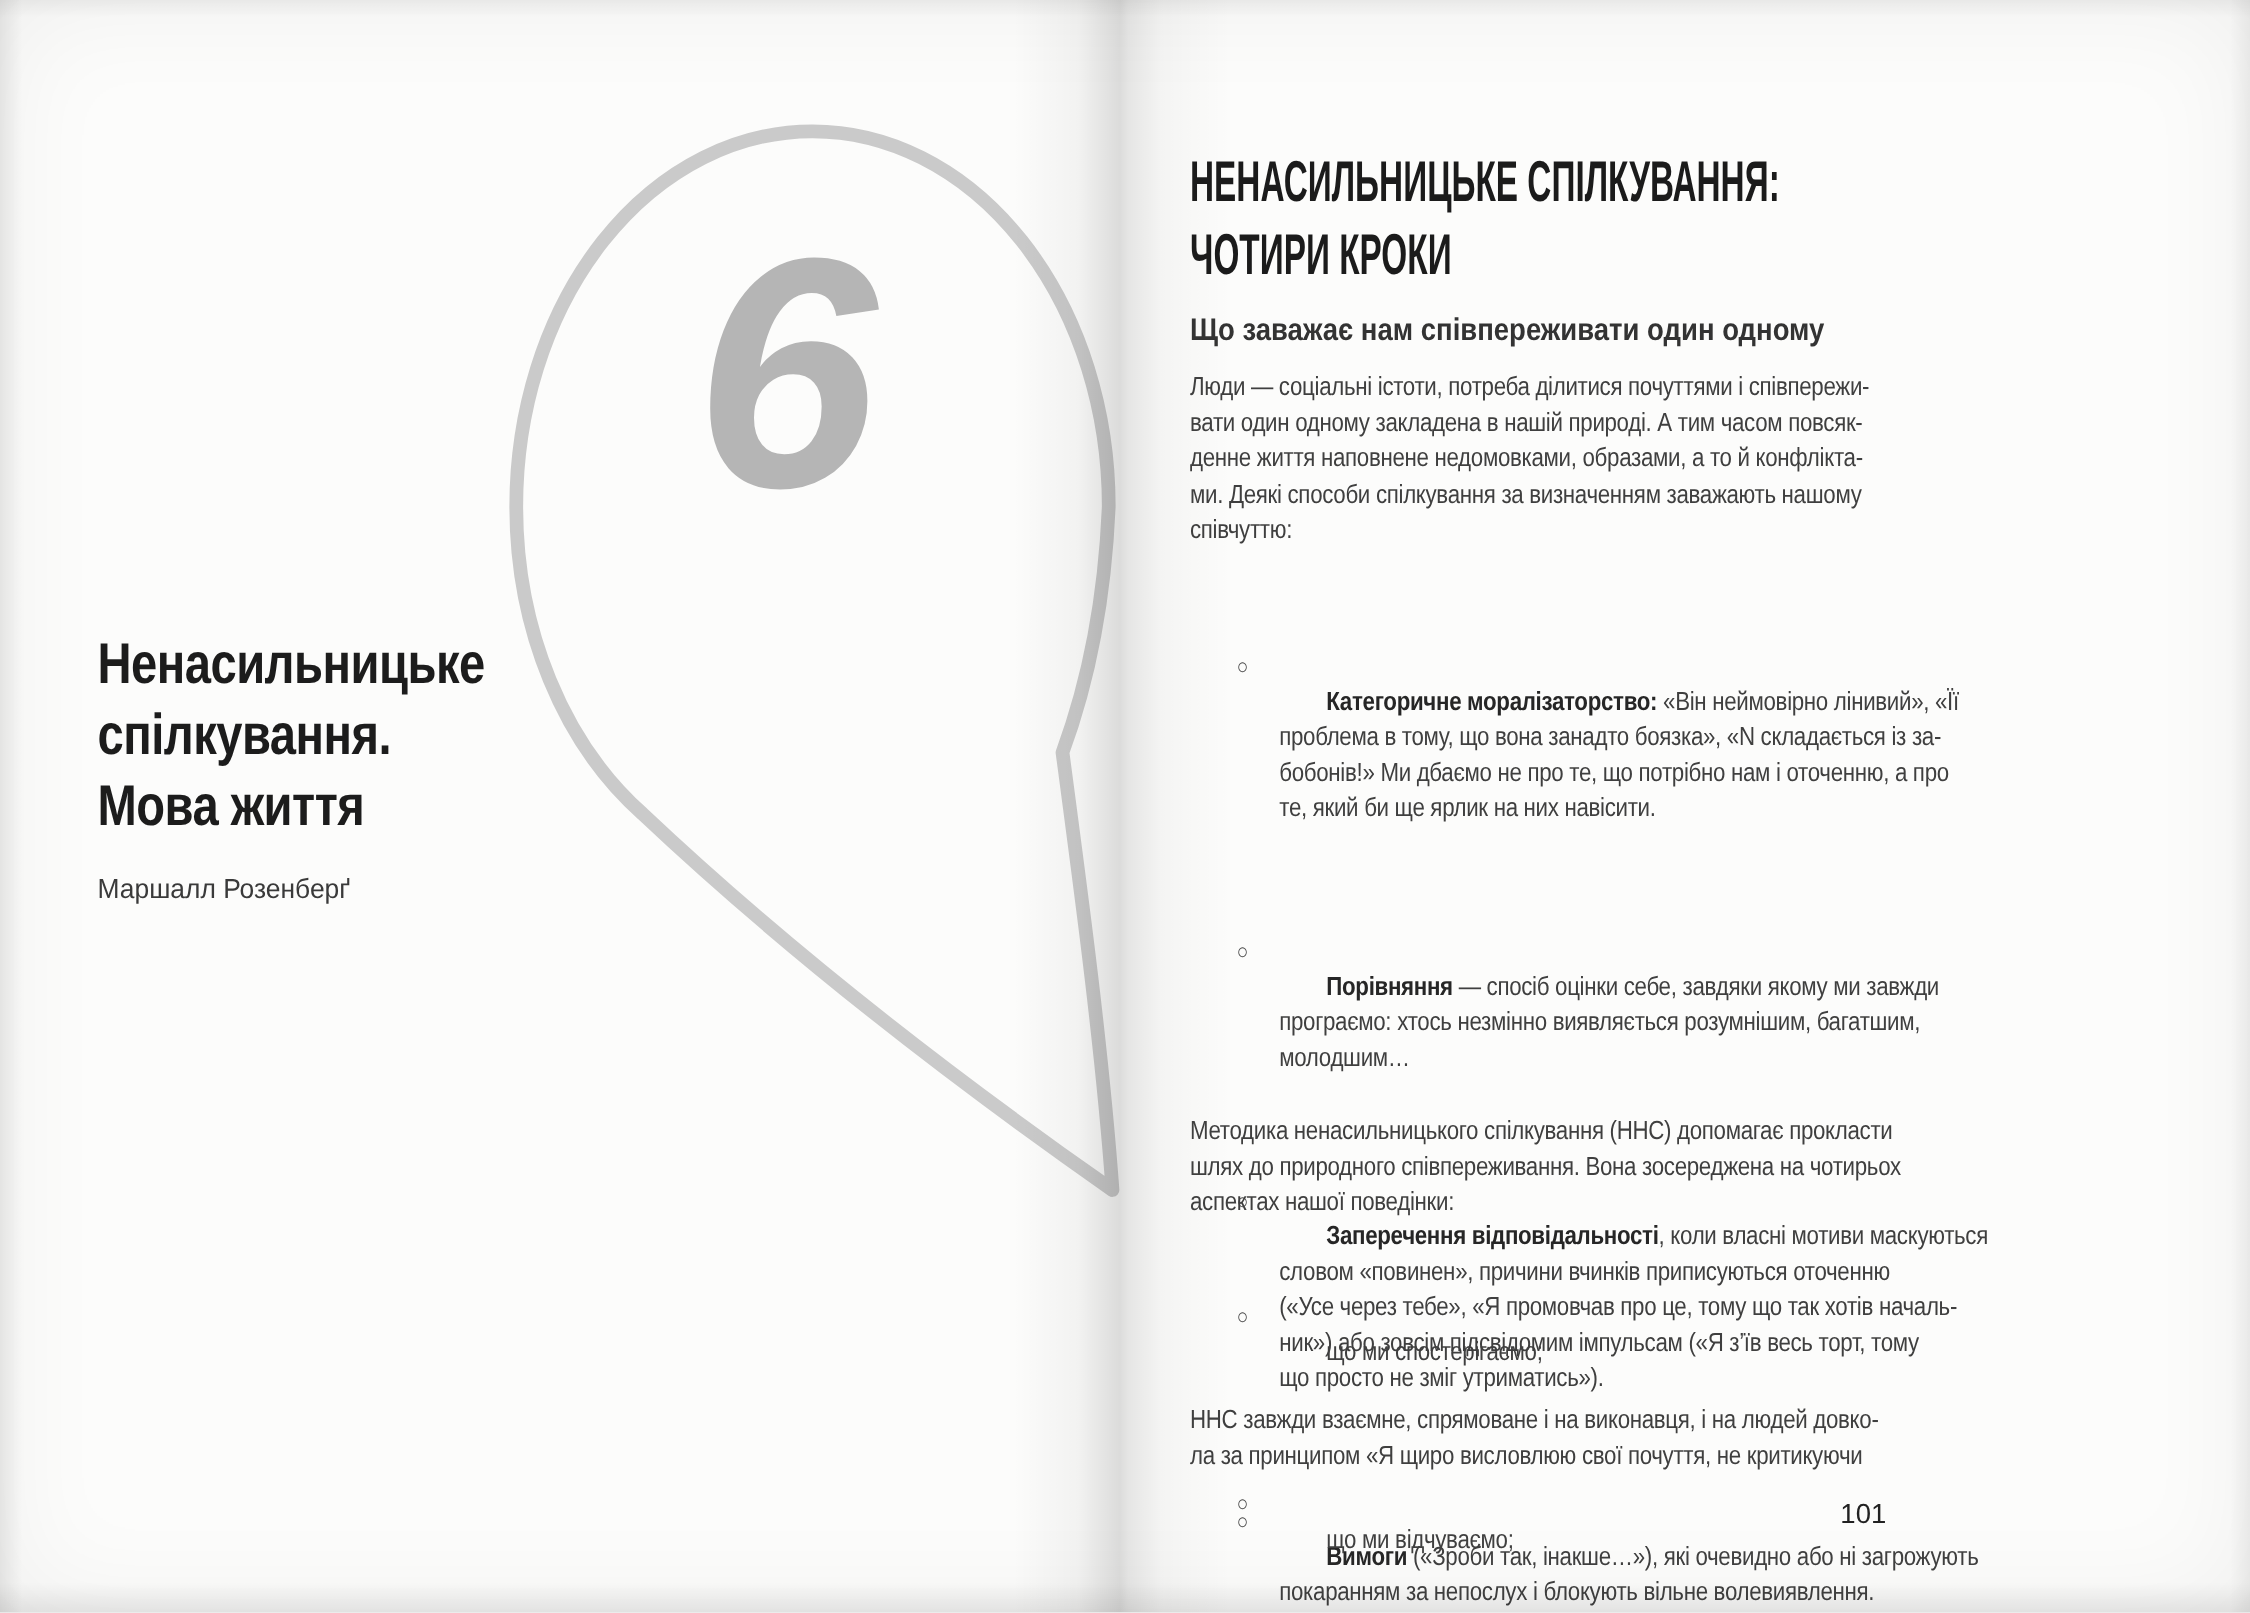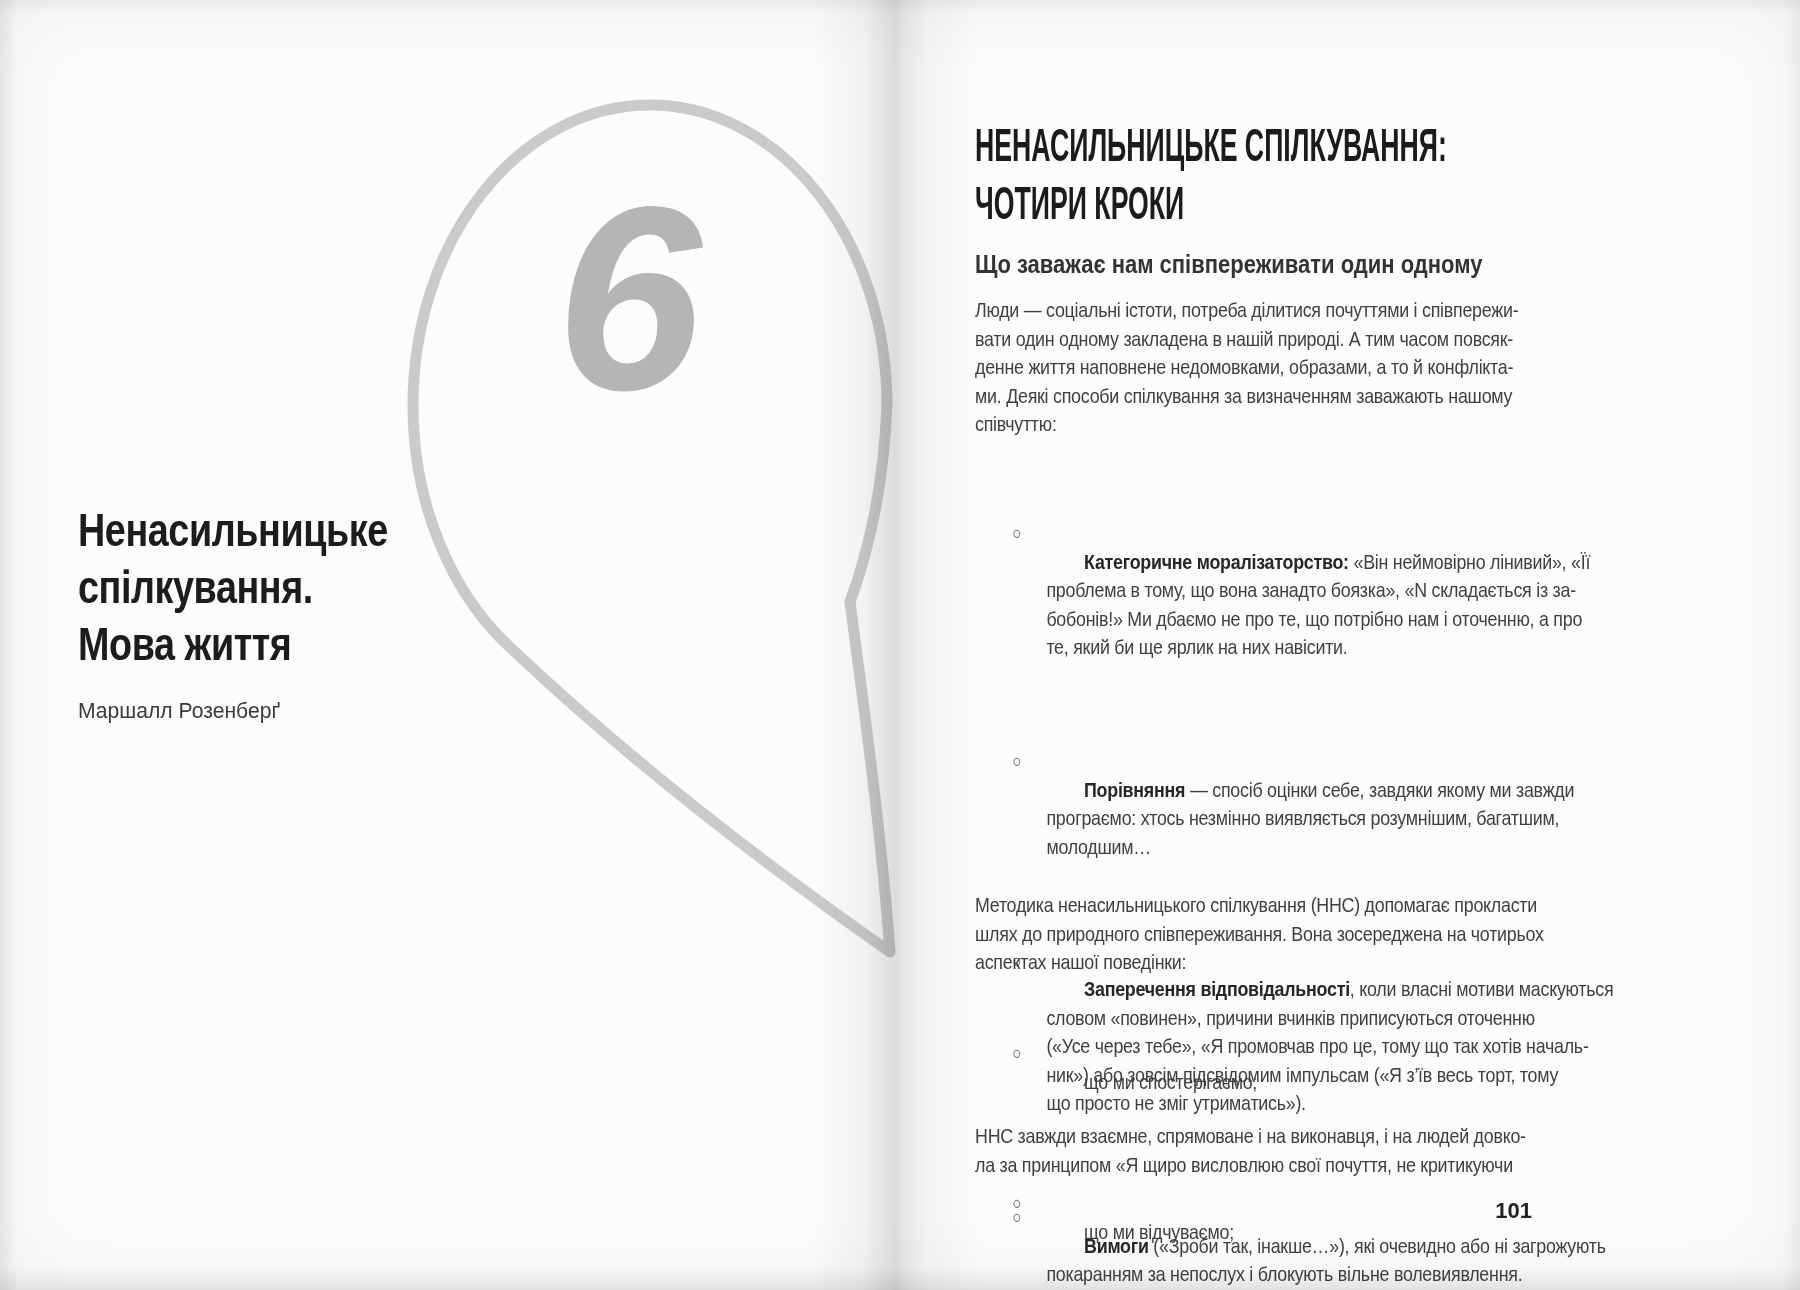--- a/index.html
+++ b/index.html
@@ -32,21 +32,21 @@
     font-size:46px;font-weight:700;line-height:57px;color:#1c1c1c;
     white-space:pre;transform:scaleX(.82);transform-origin:0 0;letter-spacing:-.5px;
   }
   .lp-author{
     position:absolute;left:78px;top:698px;
     font-size:22px;color:#3a3a3a;white-space:pre;
     transform:scaleX(.96);transform-origin:0 0;
   }
 
   
-  .rp{position:absolute;left:975px;top:0;width:620px;height:100%;}
+  .rp{position:absolute;left:952px;top:0;width:620px;height:100%;}
   .rp .blk{position:absolute;left:0;transform-origin:0 0;}
   .rp-h1{
     top:116px;font-size:46px;font-weight:700;line-height:58px;color:#1b1b1b;
     white-space:pre;transform:scaleX(.58);letter-spacing:0;
   }
   .rp-h2{
     top:250px;font-size:25px;font-weight:700;color:#333;
     white-space:pre;transform:scaleX(.88);
   }
   .body-txt{
@@ -59,21 +59,21 @@
   ul.blist{list-style:none;margin:0;padding:0;width:740px;}
   .rp-list1{top:462px;}
   .rp-list2{top:982px;}
   ul.blist li{position:relative;padding-left:84px;}
   .rp-list2 li{margin-bottom:7.5px;}
   .mk{position:absolute;left:44px;top:0;font-size:18px;color:#4a4a4a;letter-spacing:0;}
   .lead{font-weight:700;color:#262626;white-space:pre;}
   .rest{white-space:pre;}
   .pagenum{
     position:absolute;left:0;top:1198px;width:557px;text-align:right;
-    font-size:22px;font-weight:700;color:#222;
+    font-size:22px;font-weight:400;color:#222;
   }
 </style>
 </head>
 <body>
 
 <div id="spread">
 
   <div>
     <svg class="bubble-svg" width="1000" height="1100" viewBox="0 0 1000 1100" aria-hidden="true">
       <path d="M 413 405

